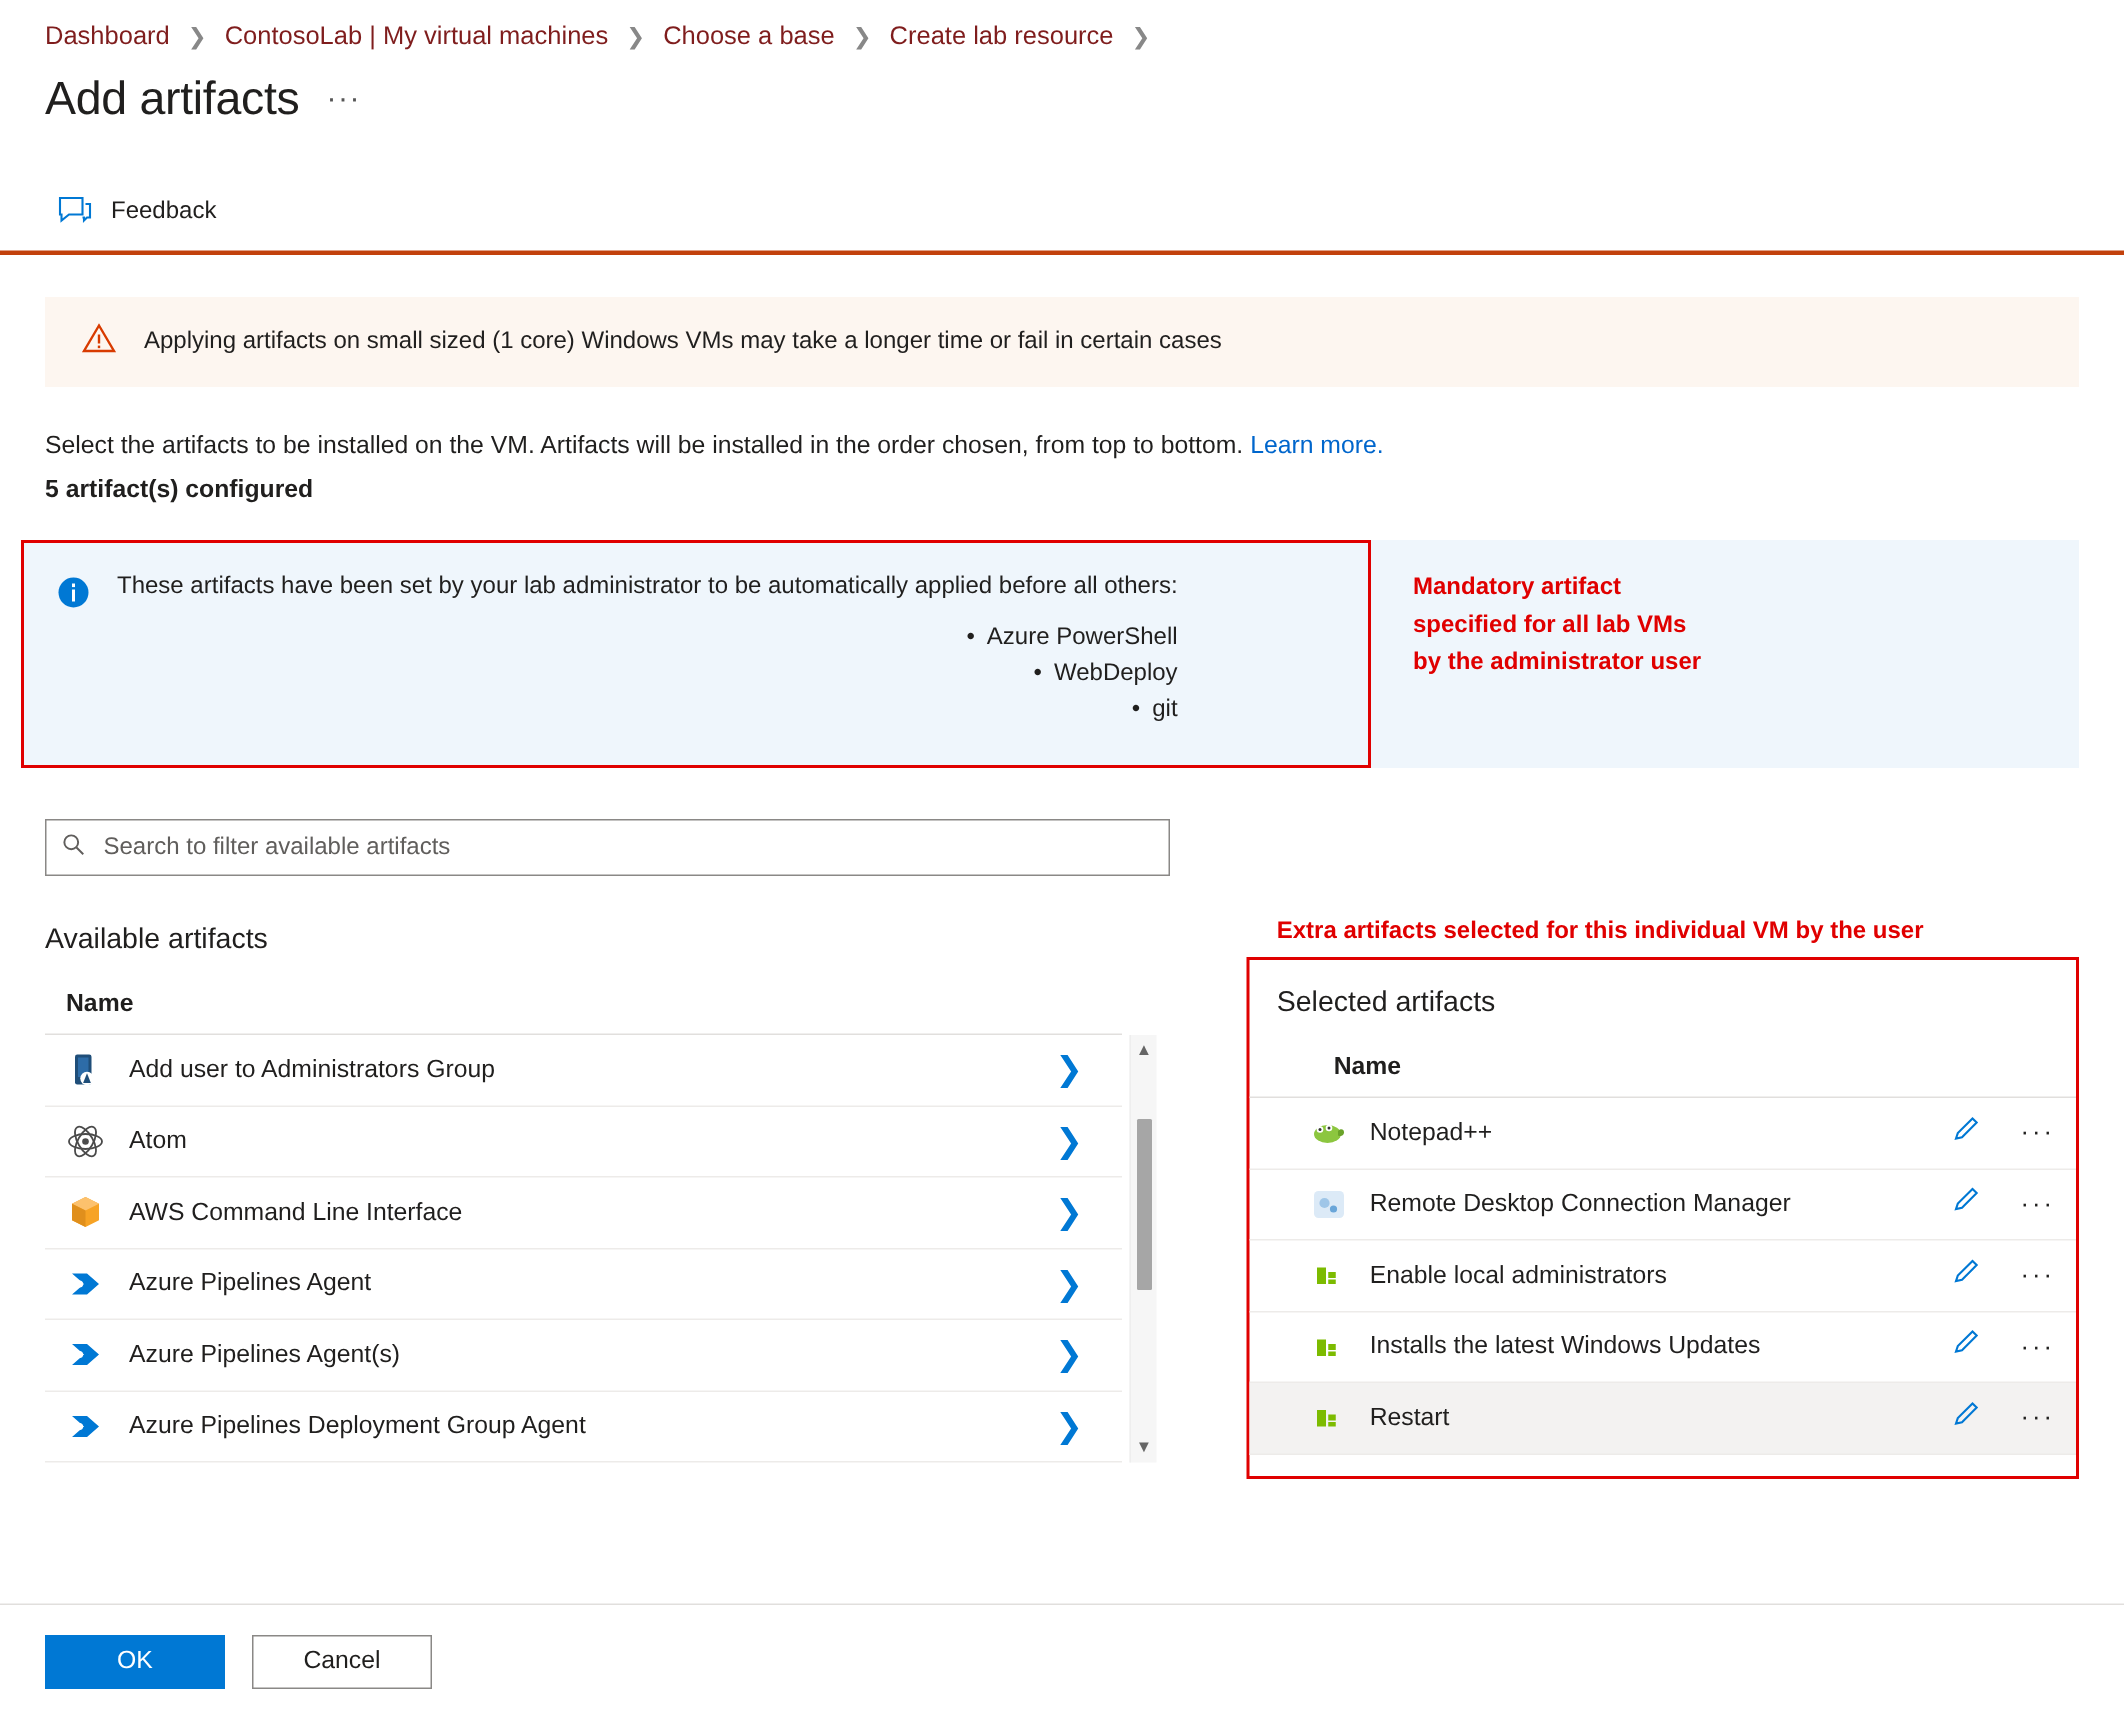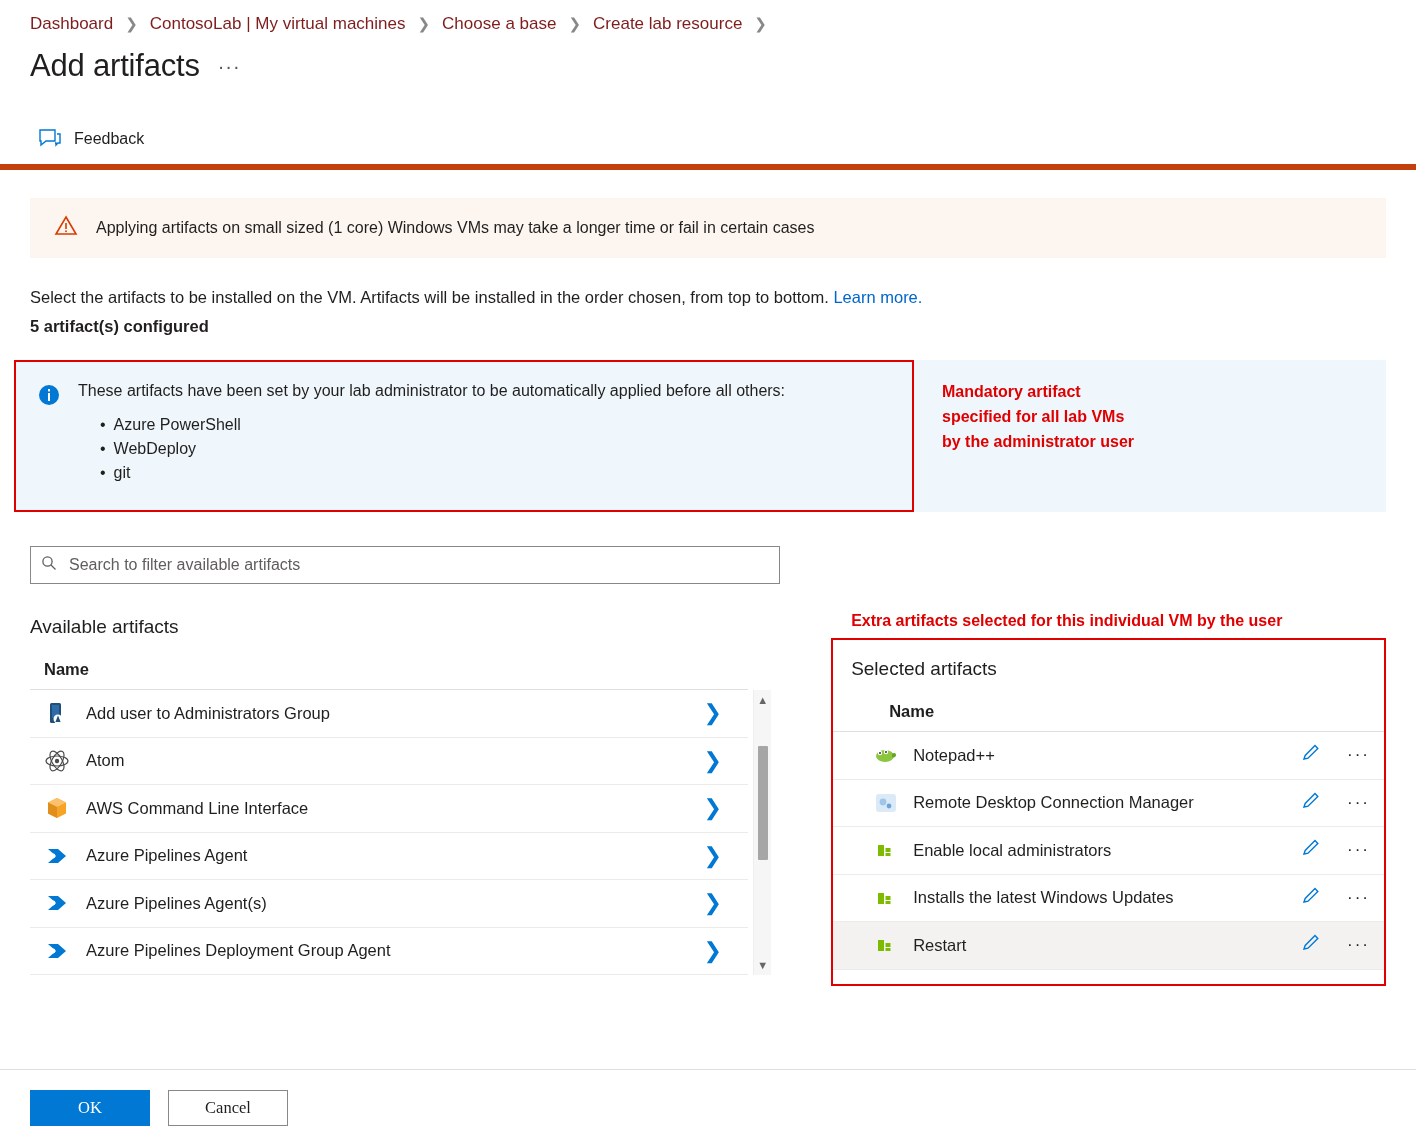--- a/index.html
+++ b/index.html
@@ -36,21 +36,21 @@
     letter-spacing: -0.2px;
   }
   .ellipsis-btn {
     font-size: 20px; color:#555; letter-spacing:1px;
     padding-bottom: 6px;
   }
 
   
   .commandbar {
     margin-top: 30px;
-    border-bottom: 6px solid #c2410c;
+    border-bottom: 3px solid #c2410c;
     height: 56px;
     display:flex; align-items:center;
     padding-left: 38px;
   }
   .cmd-item { display:flex; align-items:center; gap:12px; font-size:16px; color:#201f1e; }
   .cmd-item svg { display:block; }
 
   
   .banner {
     margin: 28px 30px 0 30px;
@@ -84,21 +84,21 @@
     width: 900px;
     border: 2px solid #e00000;
     padding: 20px 20px 20px 22px;
     display:flex;
     gap: 18px;
     background:#eff6fc;
   }
   .infobox .i-icon { flex: 0 0 auto; padding-top:2px; }
   .infobox .i-body { font-size:16px; }
   .infobox ul { margin: 16px 0 0 0; padding-left: 22px; list-style: none; }
-  .infobox li { margin-bottom: 6px; }
+  .infobox li { margin-bottom: 6px; text-align: right; }
   .infobox li::before { content:"•"; margin-right: 8px; }
   .anno {
     color:#e00000; font-weight:700; font-size:16px;
     padding: 20px 0 0 28px; line-height: 1.55;
   }
 
   
   .search-wrap {
     margin: 34px 30px 0 30px;
     width: 750px; height: 38px;
@@ -188,21 +188,21 @@
     height: 76px;
     display:flex; align-items:center;
     padding-left: 30px;
     gap: 18px;
     background:#fff;
   }
   .btn {
     height: 36px; min-width: 120px;
     font-size: 16.5px;
     display:flex; align-items:center; justify-content:center;
-    font-family: Liberation Serif, serif;
+    font-family: Liberation Sans, sans-serif;
   }
   .btn-primary { background:#0078d4; color:#fff; border:1px solid #0078d4; }
   .btn-default { background:#fff; color:#201f1e; border:1px solid #8a8886; }
 
   
   .ic { width:26px; height:26px; flex:0 0 26px; display:block; }
 </style>
 </head>
 <body>
 

